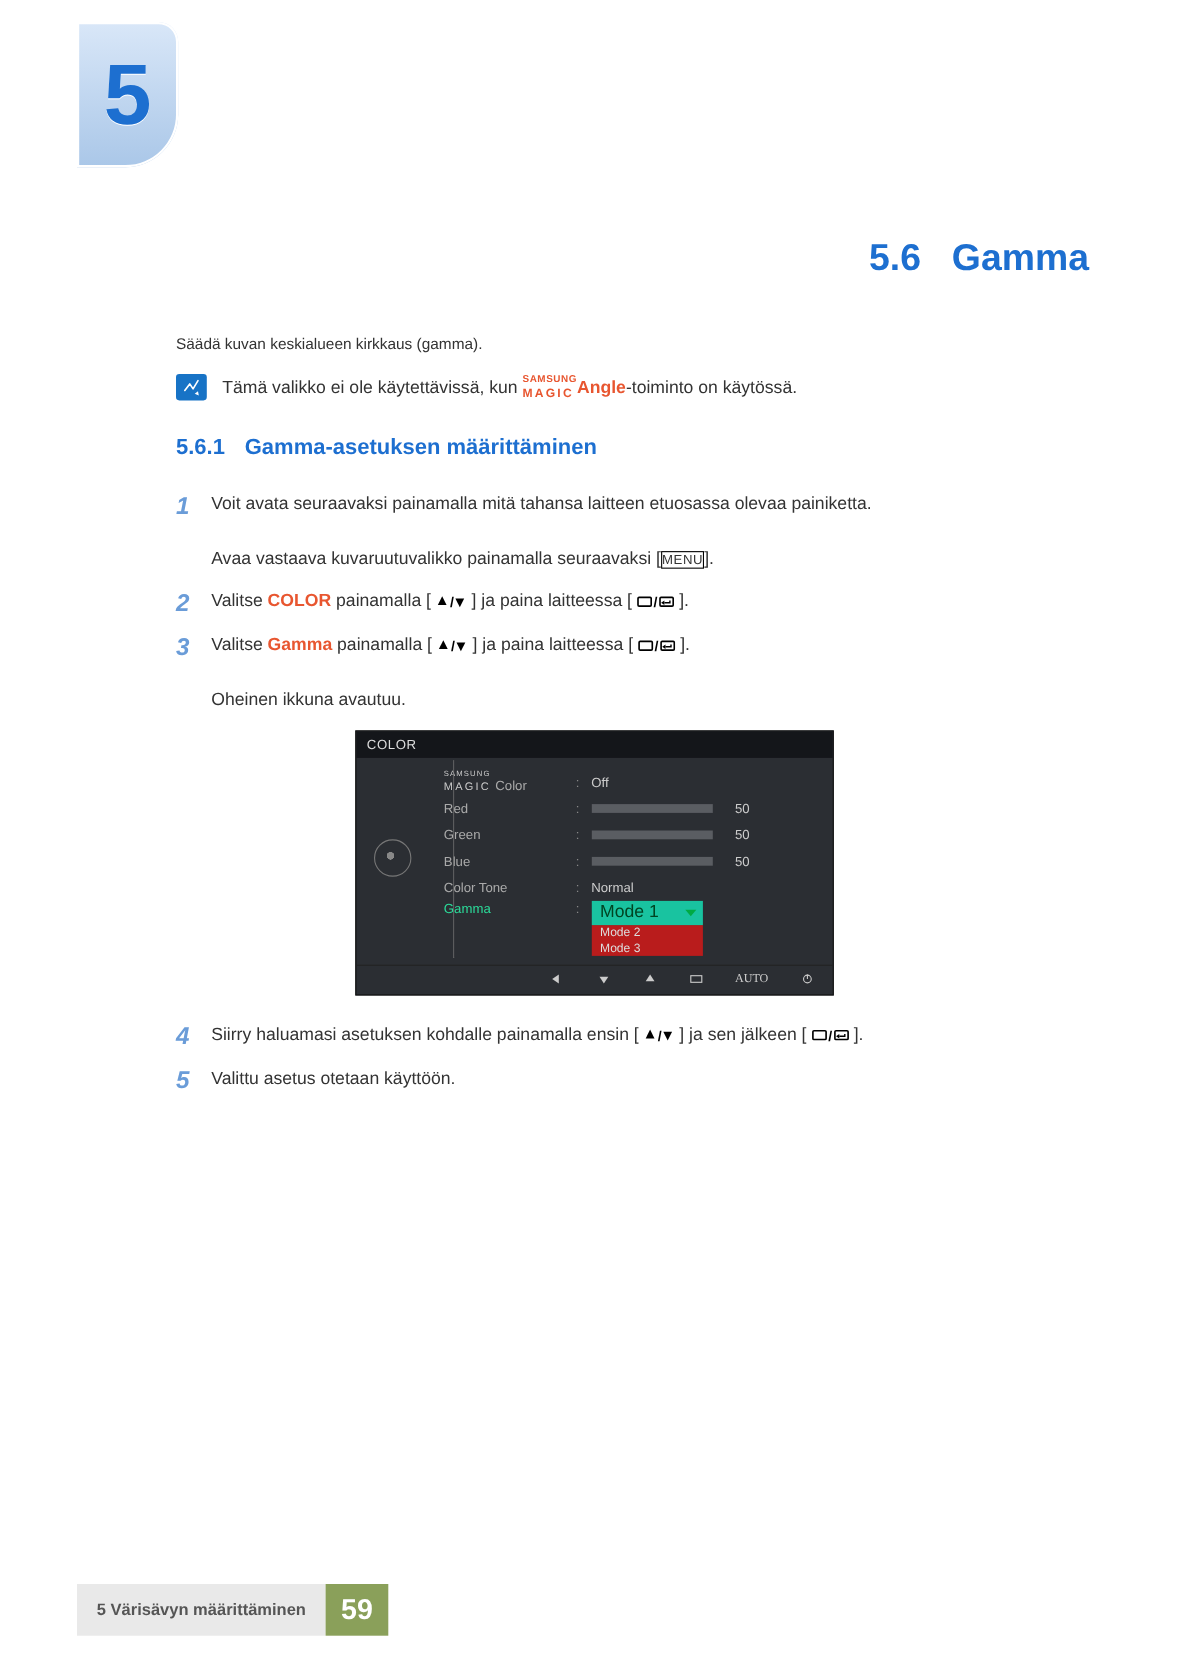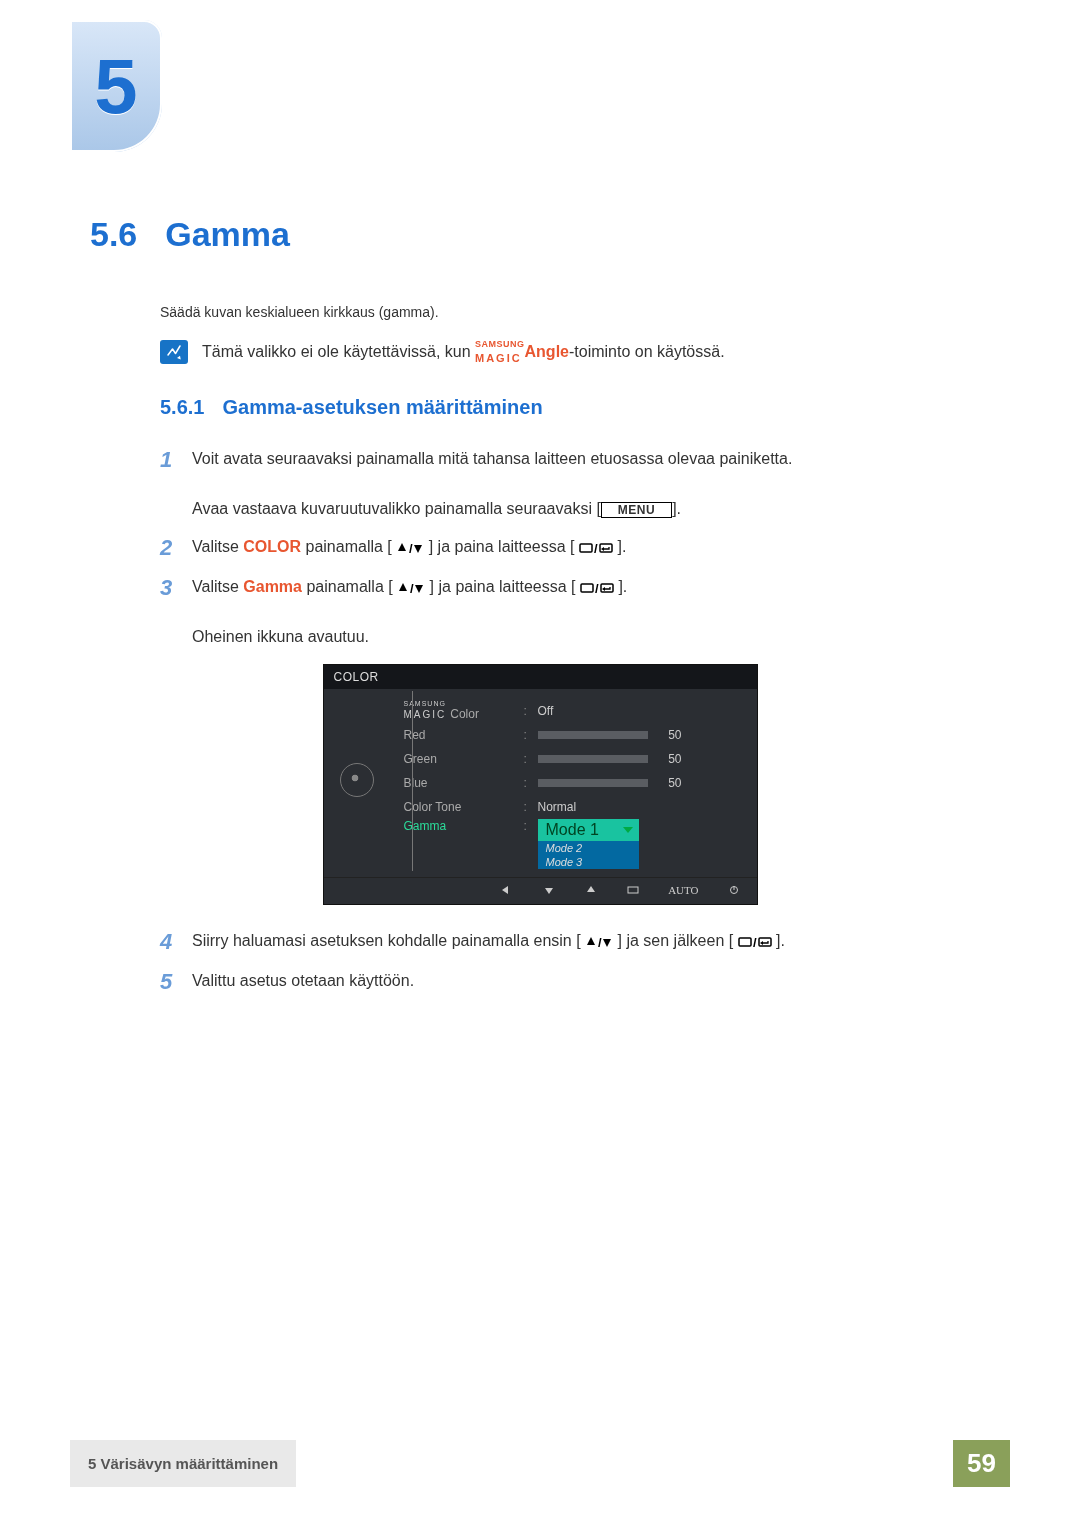--- a/index.html
+++ b/index.html
@@ -21,21 +21,21 @@
     font-size: 78px; font-weight: 700; color: #1d6fd0;
     text-shadow: 0 1px 0 #fff;
   }
   .chapter-title {
     position: absolute; left: 120px; top: 34px;
     font-size: 38px; font-weight: 700; color: #1d6fd0;
   }
 
   
   .section-wrap { margin-top: 40px; padding-left: 20px; padding-right: 20px; }
-  .section-head { display: flex; align-items: baseline; margin-bottom: 50px; }
+  .section-head { display: flex; align-items: baseline; margin-bottom: 50px; justify-content: flex-end; }
   .section-num { font-size: 34px; font-weight: 700; color: #1d6fd0; margin-right: 28px; }
   .section-title { font-size: 34px; font-weight: 700; color: #1d6fd0; }
 
   .body-text { font-size: 14px; color: #333; margin-left: 70px; margin-bottom: 20px; }
 
   .note-row { display: flex; align-items: flex-start; margin-left: 70px; margin-bottom: 30px; }
   .note-icon {
     width: 28px; height: 24px; background: #1773c6; border-radius: 3px; flex: 0 0 28px;
     margin-right: 14px; display:flex; align-items:center; justify-content:center;
   }
@@ -47,21 +47,21 @@
   .magic-word { color: #e85630; font-weight: 700; }
   .hl { color: #e85630; font-weight: 700; }
 
   .subsection-head { display:flex; align-items: flex-end; margin-left: 70px; margin-bottom: 28px; }
   .subsection-num { font-size: 20px; font-weight: 700; color: #1d6fd0; margin-right: 18px; }
   .subsection-title { font-size: 20px; font-weight: 700; color: #1d6fd0; }
 
   .step { display: flex; margin-left: 70px; margin-bottom: 14px; }
   .step-num { width: 32px; flex: 0 0 32px; font-size: 22px; font-style: italic; font-weight: 700; color: #6a9cd8; }
   .step-text { font-size: 16px; color: #333; line-height: 1.55; }
-  .step-text .menu-box { border: 1px solid #000; padding: 0 16px; font-size: 12px; font-weight: 700; letter-spacing: 0.5px; }
+  .step-text .menu-box { border: 1px solid #000; padding: 0 0; font-size: 12px; font-weight: 400; letter-spacing: 0.5px; }
 
   .inline-icons svg { vertical-align: -3px; }
 
   
   .osd-wrap { display:flex; justify-content:center; margin: 10px 0 24px 0; }
   .osd {
     width: 435px; background: #2b2e33; border: 1px solid #111; font-size: 12px; color: #bbb;
     font-family: Arial, sans-serif;
   }
   .osd-title { background: #14161a; color: #ddd; padding: 5px 10px; font-size: 12px; letter-spacing: 0.5px; }
@@ -75,35 +75,35 @@
   .osd-row .lbl { width: 120px; color: #aaa; }
   .osd-row .lbl.green { color: #2bdc9a; }
   .osd-row .colon { width: 14px; color:#888; }
   .osd-row .val { color:#ccc; }
   .osd-row .bar { width:110px; height:8px; background:#5a5d62; margin-right: 10px; }
   .osd-row .num { width: 24px; text-align:right; color:#ccc; }
 
   .osd-dropdown { position: relative; display:inline-block; }
   .osd-dropdown .sel { background:#19c3a0; color:#042; padding:2px 40px 2px 8px; font-size:16px; position:relative; }
   .osd-dropdown .sel::after { content:""; position:absolute; right:6px; top:50%; transform:translateY(-50%); border-left:5px solid transparent; border-right:5px solid transparent; border-top:6px solid #0a4; }
-  .osd-dropdown .opts { background:#0369a1;font-style:italic; }
+  .osd-dropdown .opts { background:#b91c1c; }
   .osd-dropdown .opts div { padding:1px 8px; font-size:11px; color:#ddd; }
 
   .osd-footer { display:flex; justify-content:flex-end; gap: 28px; padding: 6px 16px 8px 0; border-top:1px solid #222;font-family:Liberation Serif, serif; }
   .osd-footer .fi { color:#ccc; font-size:11px; display:flex; align-items:center; gap:2px;}
   .osd-footer svg { width:14px; height:10px; }
 
   .osd .magic-s .sup{ font-size:7px; color:#ccc; letter-spacing:1px; display:block; line-height:7px;}
   .osd .magic-s .low{ font-size:10px; color:#ccc; letter-spacing:2px;}
   .osd .magic-s { display:inline-block; margin-right:4px;}
 
   
   .page-footer {
     position: absolute; right: 70px; bottom: 40px; left: 70px;
-    display: flex; justify-content: space-between; align-items: stretch;
+    display: flex; justify-content: flex-start; align-items: stretch;
   }
   .page-footer-label {
     background: #e9e9e9; color: #555; font-size: 15px; font-weight: 600;
     padding: 14px 18px; display:flex; align-items:center;
   }
   .page-footer-num {
     background: #8aa05a; color: #fff; font-size: 26px; font-weight: 700;
     padding: 8px 14px; display:flex; align-items:center;
   }
 </style>

